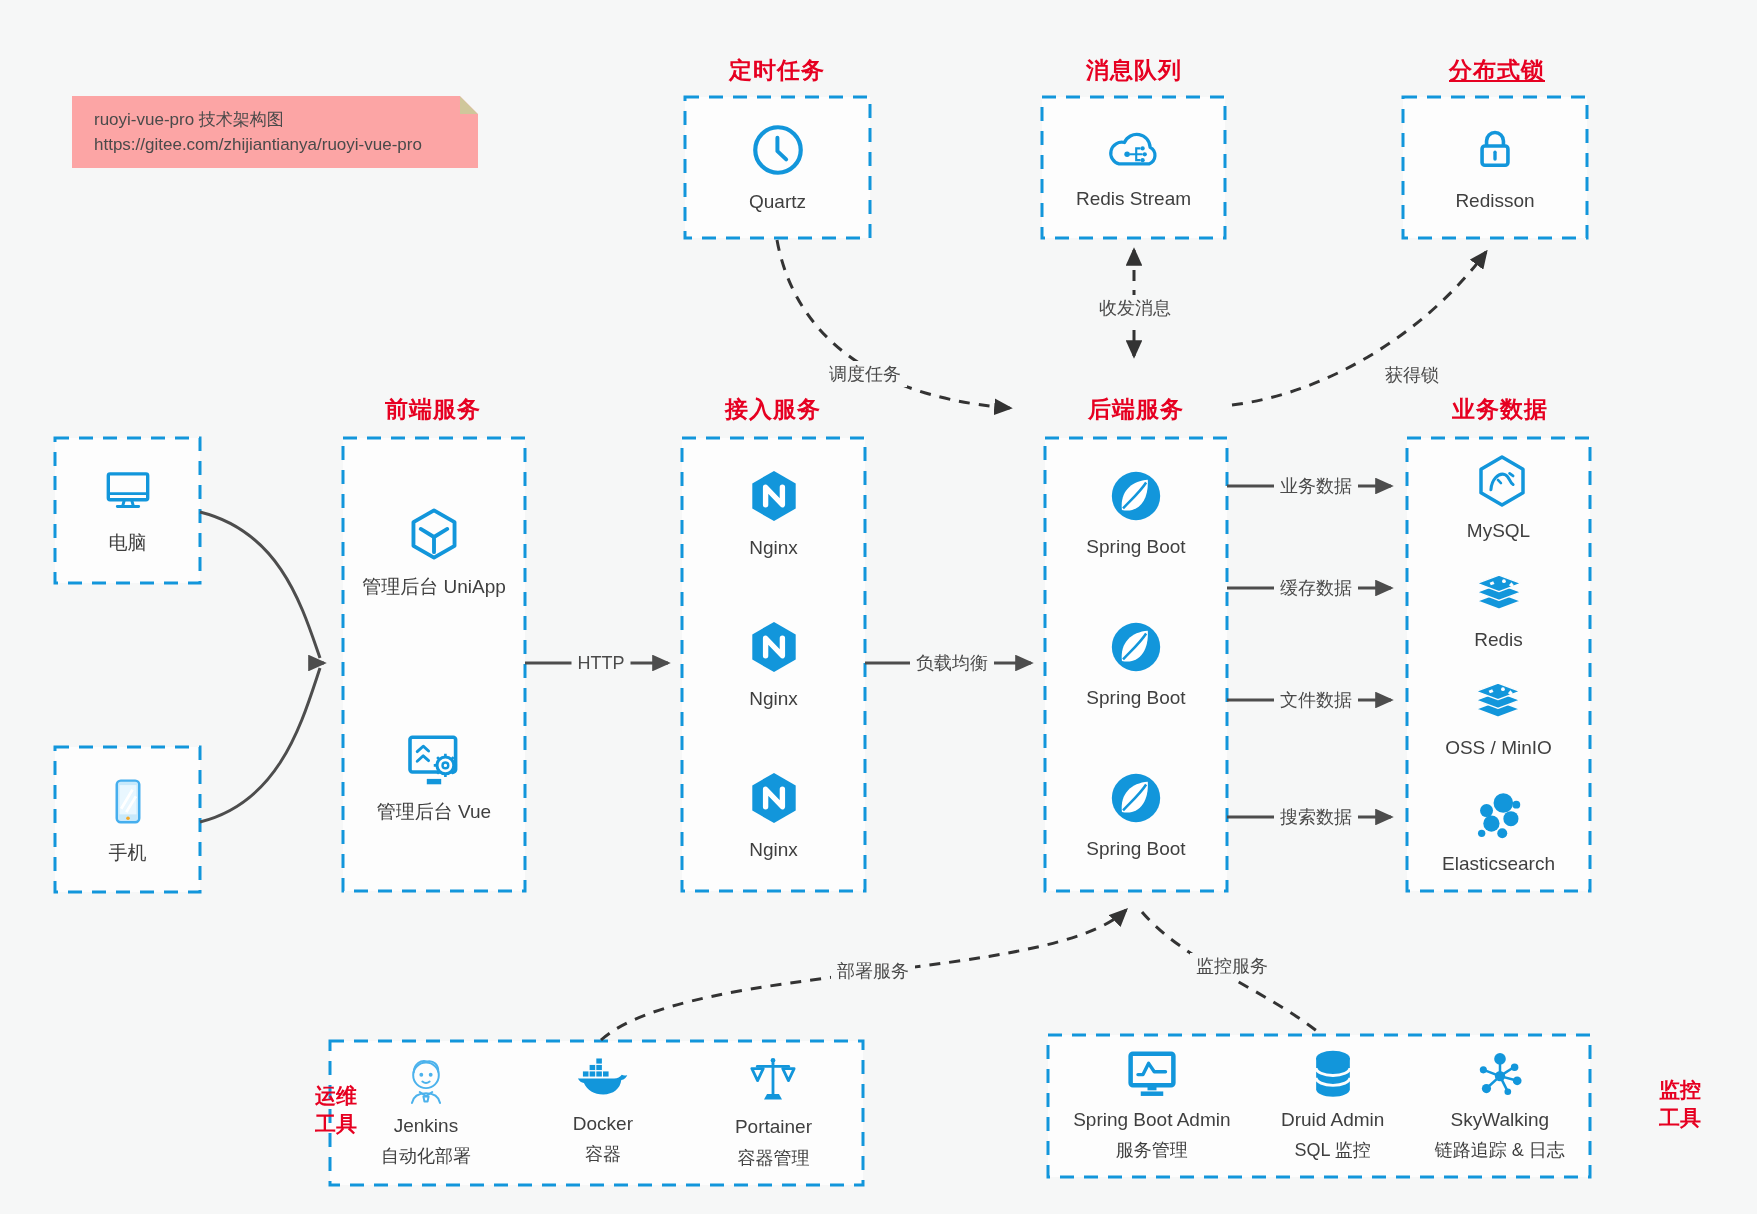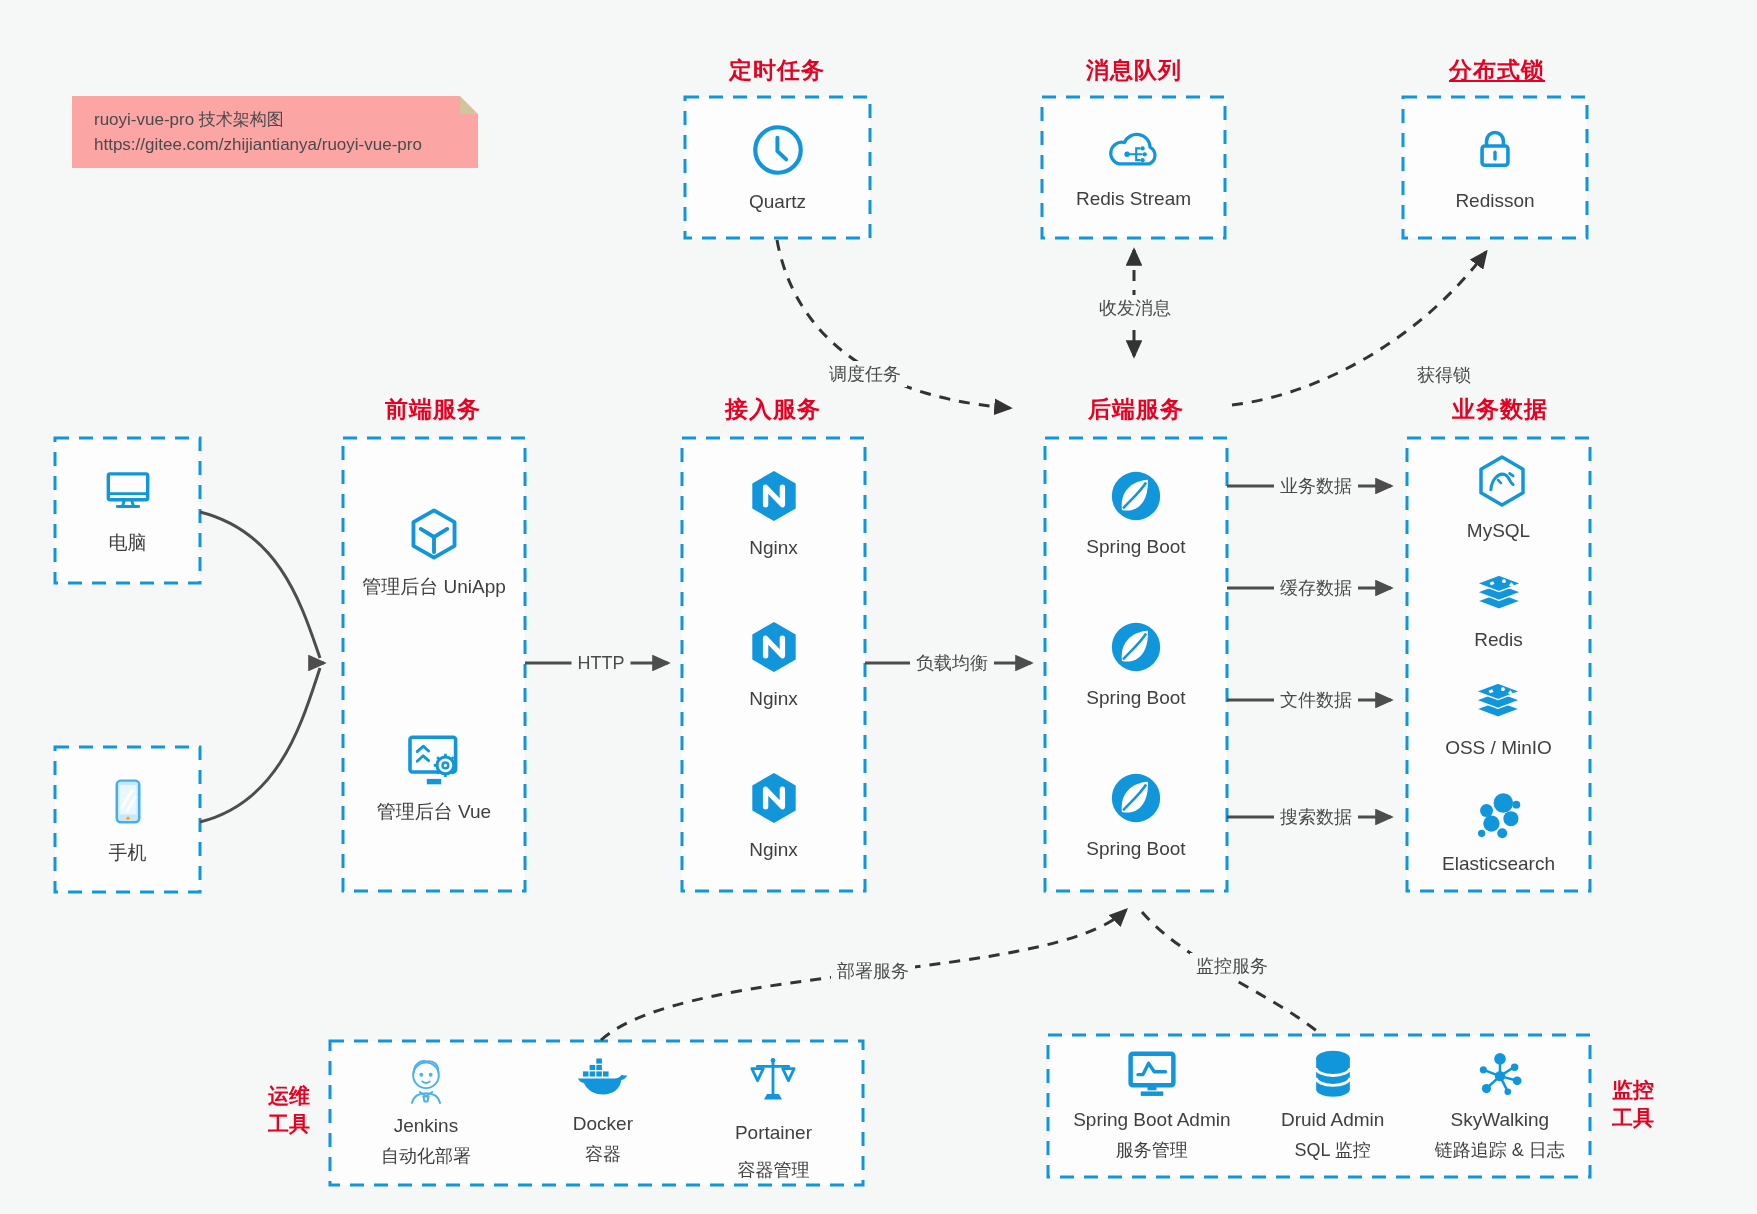--- a/index.html
+++ b/index.html
@@ -9,21 +9,21 @@
     --ink:#3f3f3f;
     --wire:#4d4d4d;
     --dash:#333333;
     --boxfill:#fdfdfd;
   }
   html,body{margin:0;padding:0;background:var(--bg);}
   body{font-family:"Liberation Sans","DejaVu Sans",sans-serif;}
   .canvas{position:relative;width:1757px;height:1214px;background:var(--bg);overflow:hidden;}
   svg.wires{position:absolute;left:0;top:0;}
   .sec-title{position:absolute;transform:translateX(-50%);color:var(--red);font-size:23px;font-weight:bold;white-space:nowrap;letter-spacing:1px;}
-  .side-title{position:absolute;transform:translateX(-50%);color:var(--red);font-size:21px;font-weight:bold;text-align:right;line-height:28px;white-space:nowrap;}
+  .side-title{position:absolute;transform:translateX(-50%);color:var(--red);font-size:21px;font-weight:bold;text-align:right;line-height:28px;white-space:nowrap;margin-left:47px;}
   .gbox{position:absolute;display:flex;}
   .gbox.vcol{flex-direction:column;justify-content:space-around;align-items:center;}
   .gbox.vcenter{flex-direction:column;justify-content:center;align-items:center;}
   .gbox.hrow{flex-direction:row;justify-content:space-around;align-items:flex-start;padding-top:14px;box-sizing:border-box;}
   .cell{display:flex;flex-direction:column;align-items:center;gap:8px;}
   .cell .lbl{font-size:19px;color:var(--ink);white-space:nowrap;line-height:1.25;text-align:center;}
   .cell .desc{font-size:18px;color:var(--ink);white-space:nowrap;line-height:1.25;margin-top:2px;text-align:center;}
   .edge-label{position:absolute;transform:translate(-50%,-50%);background:var(--bg);padding:1px 6px;font-size:18px;color:#4a4a4a;white-space:nowrap;z-index:3;}
   .note{position:absolute;left:72px;top:96px;width:406px;height:72px;background:#fca5a5;box-sizing:border-box;padding:11px 0 0 22px;z-index:2;}
   .note .nline{font-size:17px;color:#4a4a4a;line-height:25px;white-space:nowrap;}
@@ -347,21 +347,21 @@
             <rect x="20" y="14.2" width="5" height="4.6"></rect>
             <rect x="26" y="14.2" width="5" height="4.6"></rect>
             <rect x="14" y="8.4" width="5" height="4.6"></rect>
             <rect x="20" y="8.4" width="5" height="4.6"></rect>
             <rect x="20" y="2.6" width="5" height="4.6"></rect>
           </svg>
         </span>
         <span class="lbl">Docker</span>
         <span class="desc">容器</span>
       </div>
-      <div class="cell" style="gap:12px;">
+      <div class="cell" style="gap:6px;">
         <span>
           <svg width="52" height="50" viewBox="0 0 48 46" stroke="#1296db" fill="none" stroke-width="2.6" stroke-linecap="round" stroke-linejoin="round">
             <circle cx="24" cy="5" r="2.2" fill="#1296db" stroke="none"></circle>
             <path d="M24 7.5 V36"></path>
             <path d="M9.5 10.5 H38.5"></path>
             <path d="M4.5 12.5 H15 L9.75 23.5 Z"></path>
             <path d="M33 12.5 H43.5 L38.25 23.5 Z"></path>
             <path d="M18.5 36 h11 l2.8 5 H15.7 Z" fill="#1296db" stroke="none"></path>
           </svg>
         </span>
@@ -415,18 +415,18 @@
     </div>
 
     <span class="edge-label" style="left:601px;top:663px;">HTTP</span>
     <span class="edge-label" style="left:952px;top:663px;">负载均衡</span>
     <span class="edge-label" style="left:1316px;top:486px;">业务数据</span>
     <span class="edge-label" style="left:1316px;top:588px;">缓存数据</span>
     <span class="edge-label" style="left:1316px;top:700px;">文件数据</span>
     <span class="edge-label" style="left:1316px;top:817px;">搜索数据</span>
     <span class="edge-label" style="left:865px;top:374px;">调度任务</span>
     <span class="edge-label" style="left:1135px;top:308px;">收发消息</span>
-    <span class="edge-label" style="left:1412px;top:375px;margin-left:32px;">获得锁</span>
+    <span class="edge-label" style="left:1412px;top:375px;">获得锁</span>
     <span class="edge-label" style="left:873px;top:971px;">部署服务</span>
     <span class="edge-label" style="left:1232px;top:966px;">监控服务</span>
 
   </div>
 </div>
 
 </body></html>

